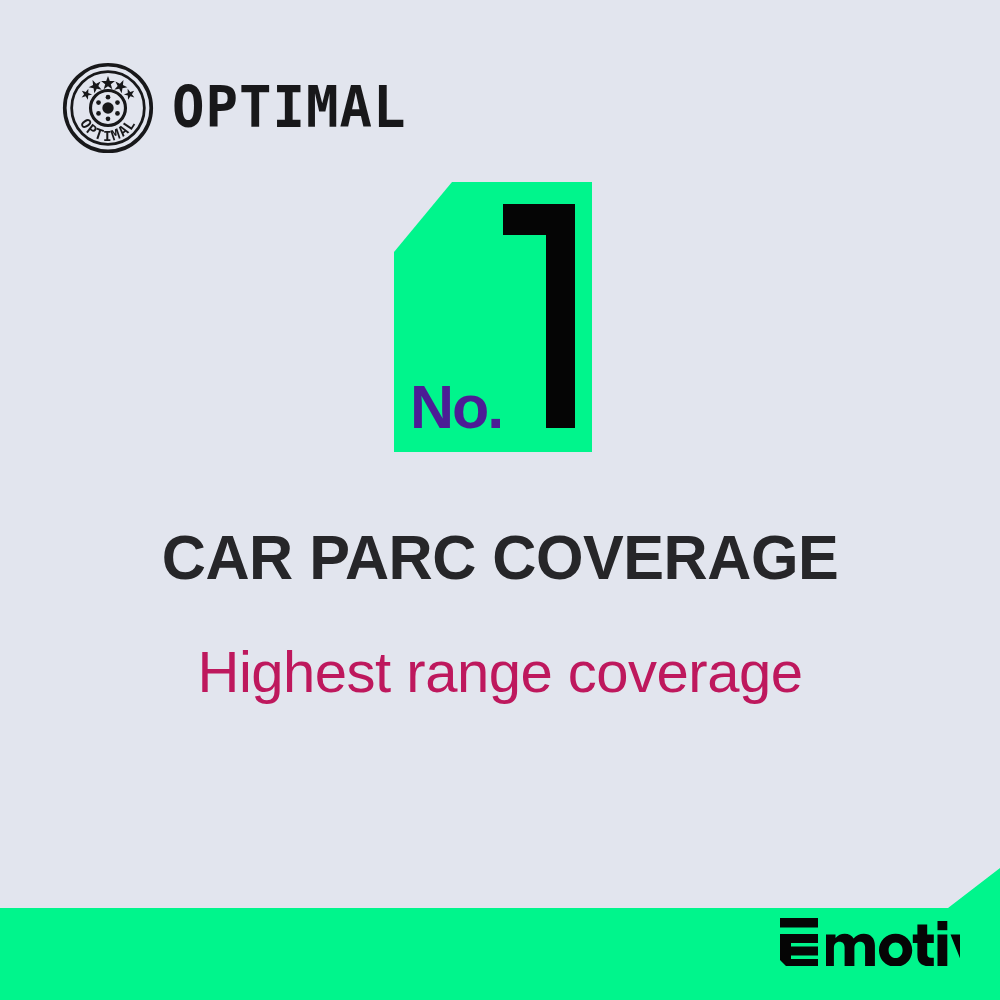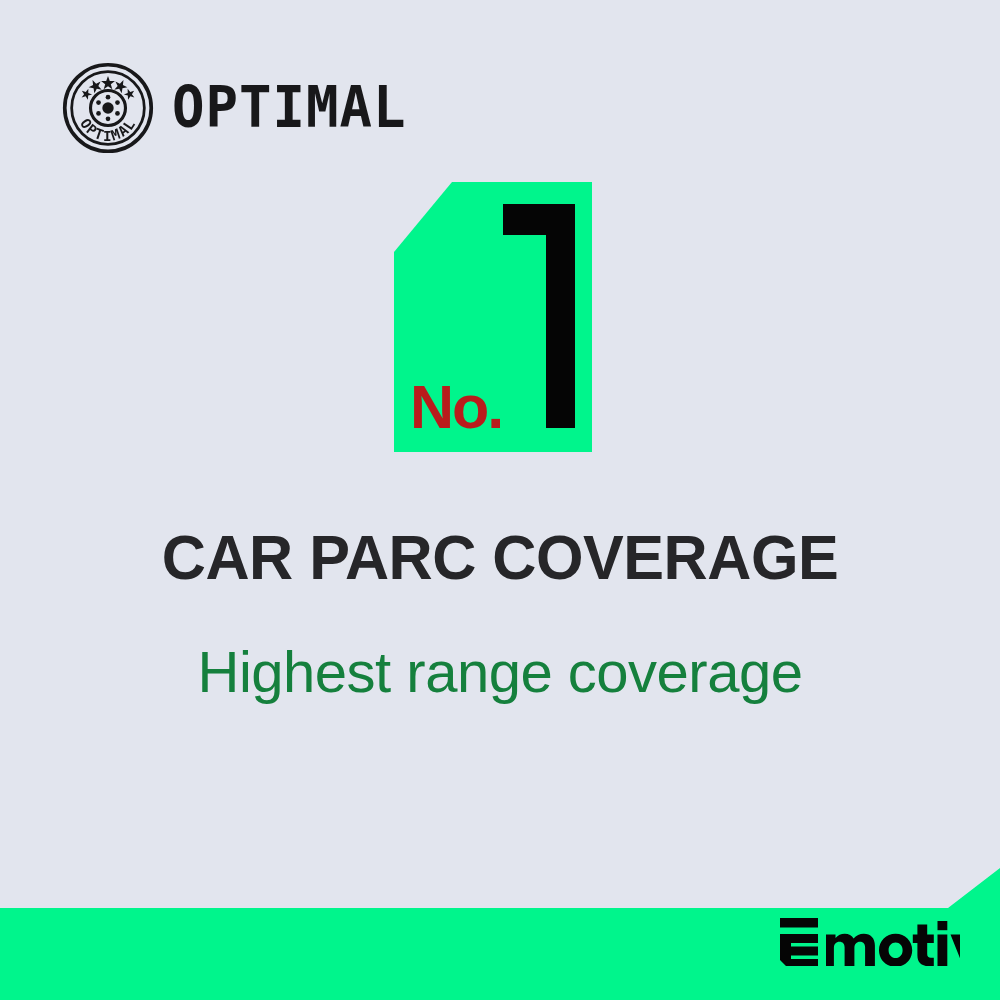--- a/index.html
+++ b/index.html
@@ -70,21 +70,21 @@
   }
   #rank-prefix {
     position: absolute;
     left: 16px;
     bottom: 14px;
     font-family: "Liberation Sans", sans-serif;
     font-weight: bold;
     font-size: 61px;
     line-height: 1;
     letter-spacing: -2px;
-    color: #b91c1c;
+    color: #4c1d95;
     margin-top: 19px;
   }
 
   
   #headline {
     position: absolute;
     left: 0;
     right: 0;
     top: 524px;
     text-align: center;
@@ -100,21 +100,21 @@
     position: absolute;
     left: 0;
     right: 0;
     top: 632px;
     text-align: center;
     font-family: "Liberation Sans", sans-serif;
     font-weight: normal;
     font-size: 58px;
     line-height: 1.37;
     letter-spacing: -0.5px;
-    color: #15803d;
+    color: #be185d;
   }
   #subhead .sub-line { display: block; }
 
   
   #footer-bar {
     position: absolute;
     left: 0;
     bottom: 0;
     width: 1000px;
     height: 132px;

